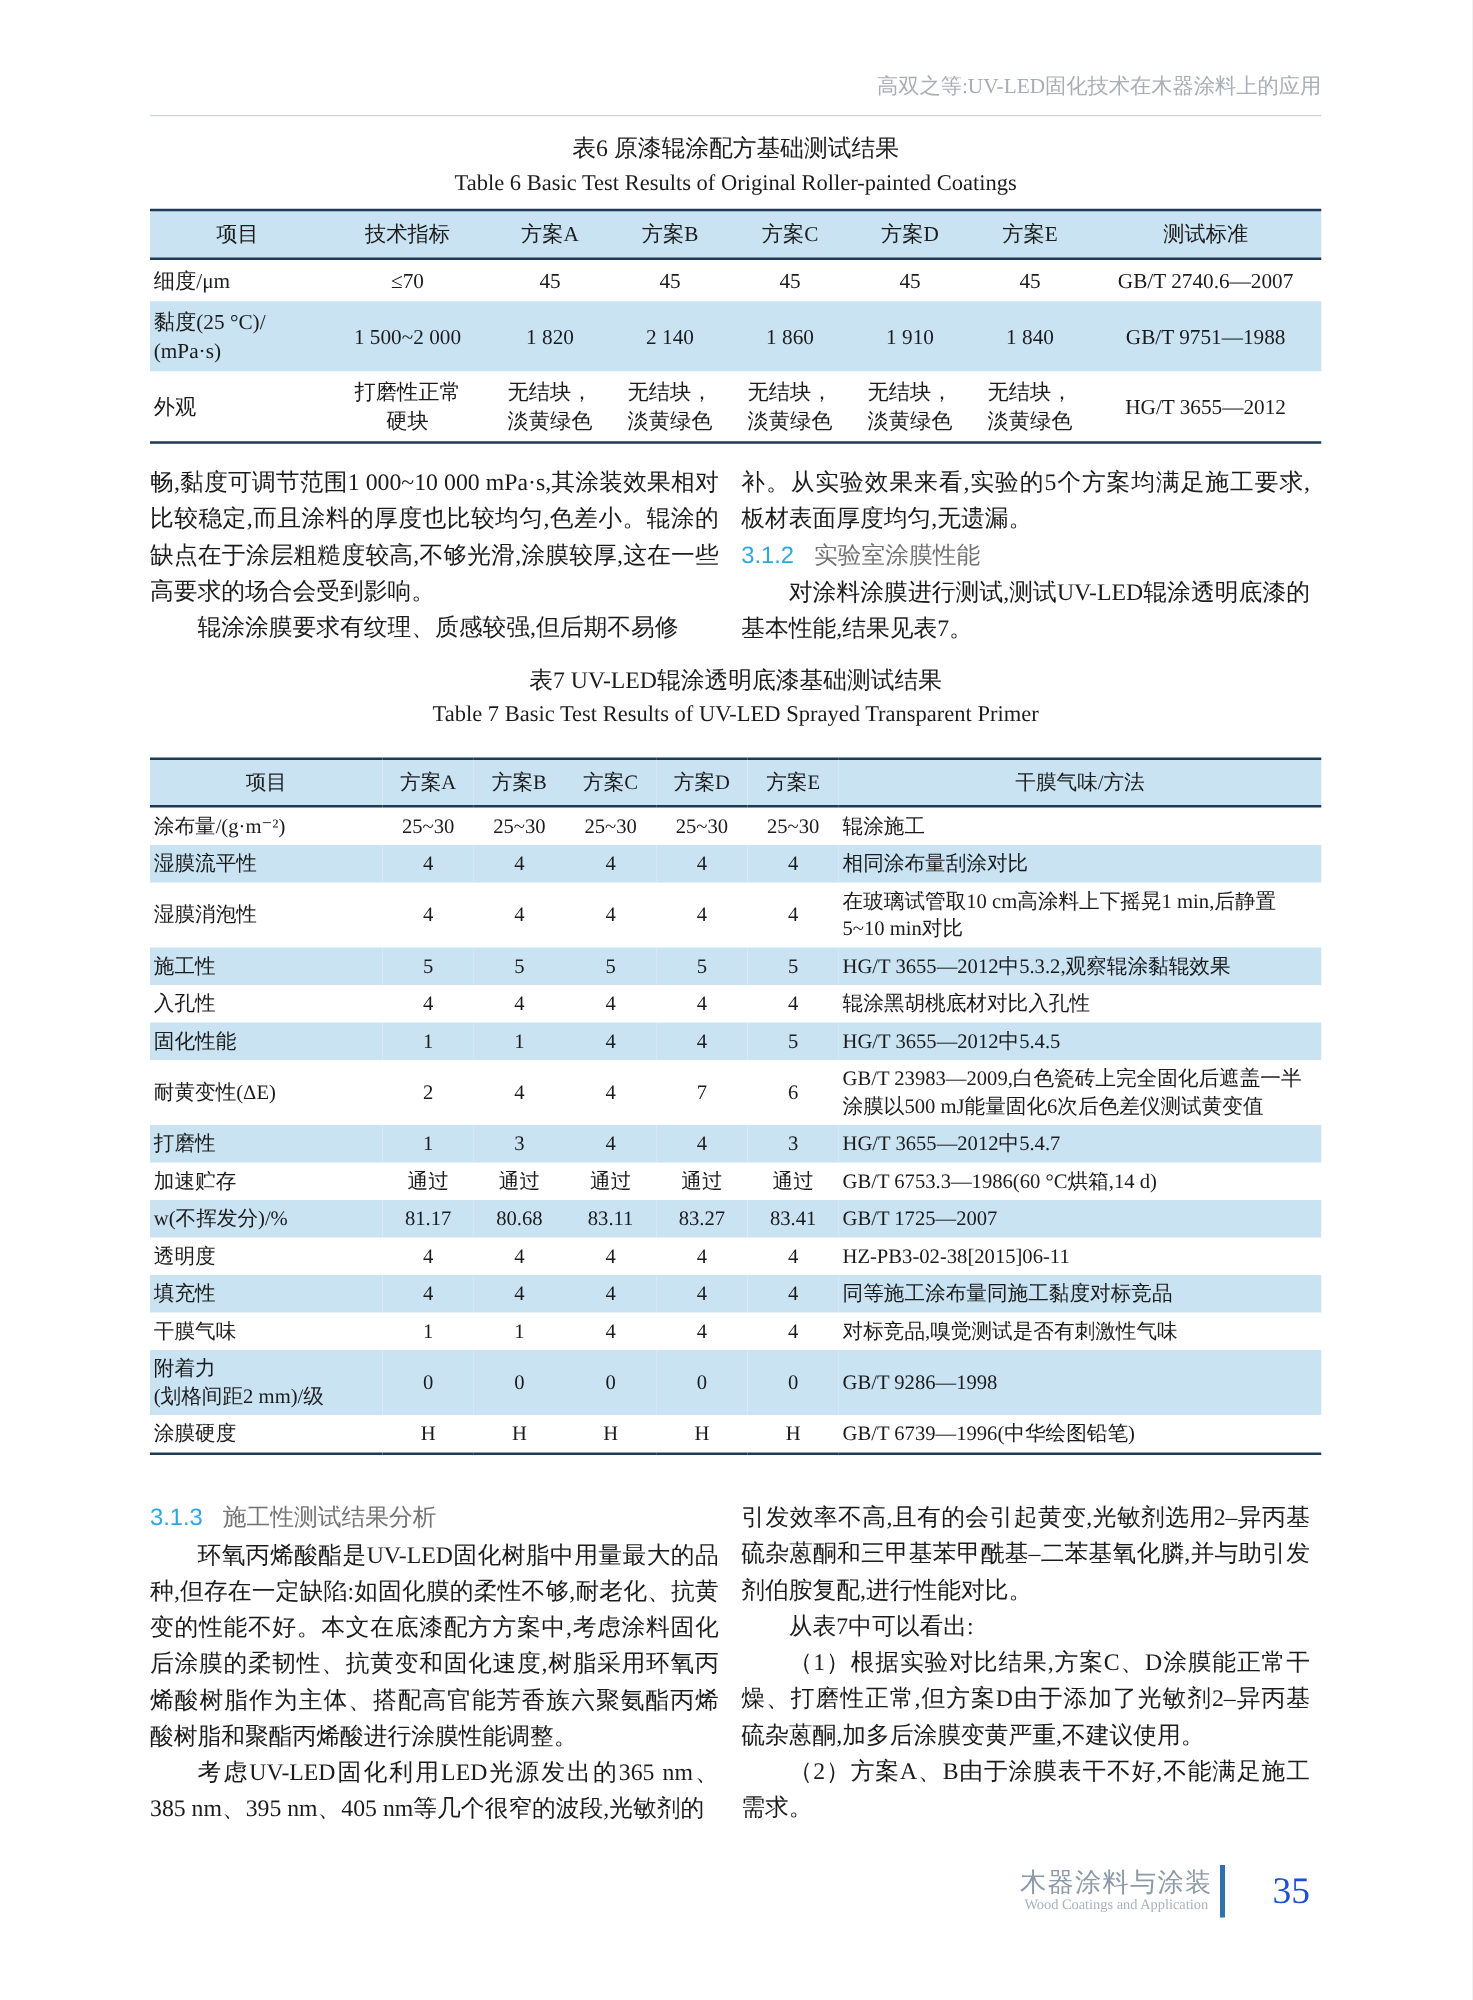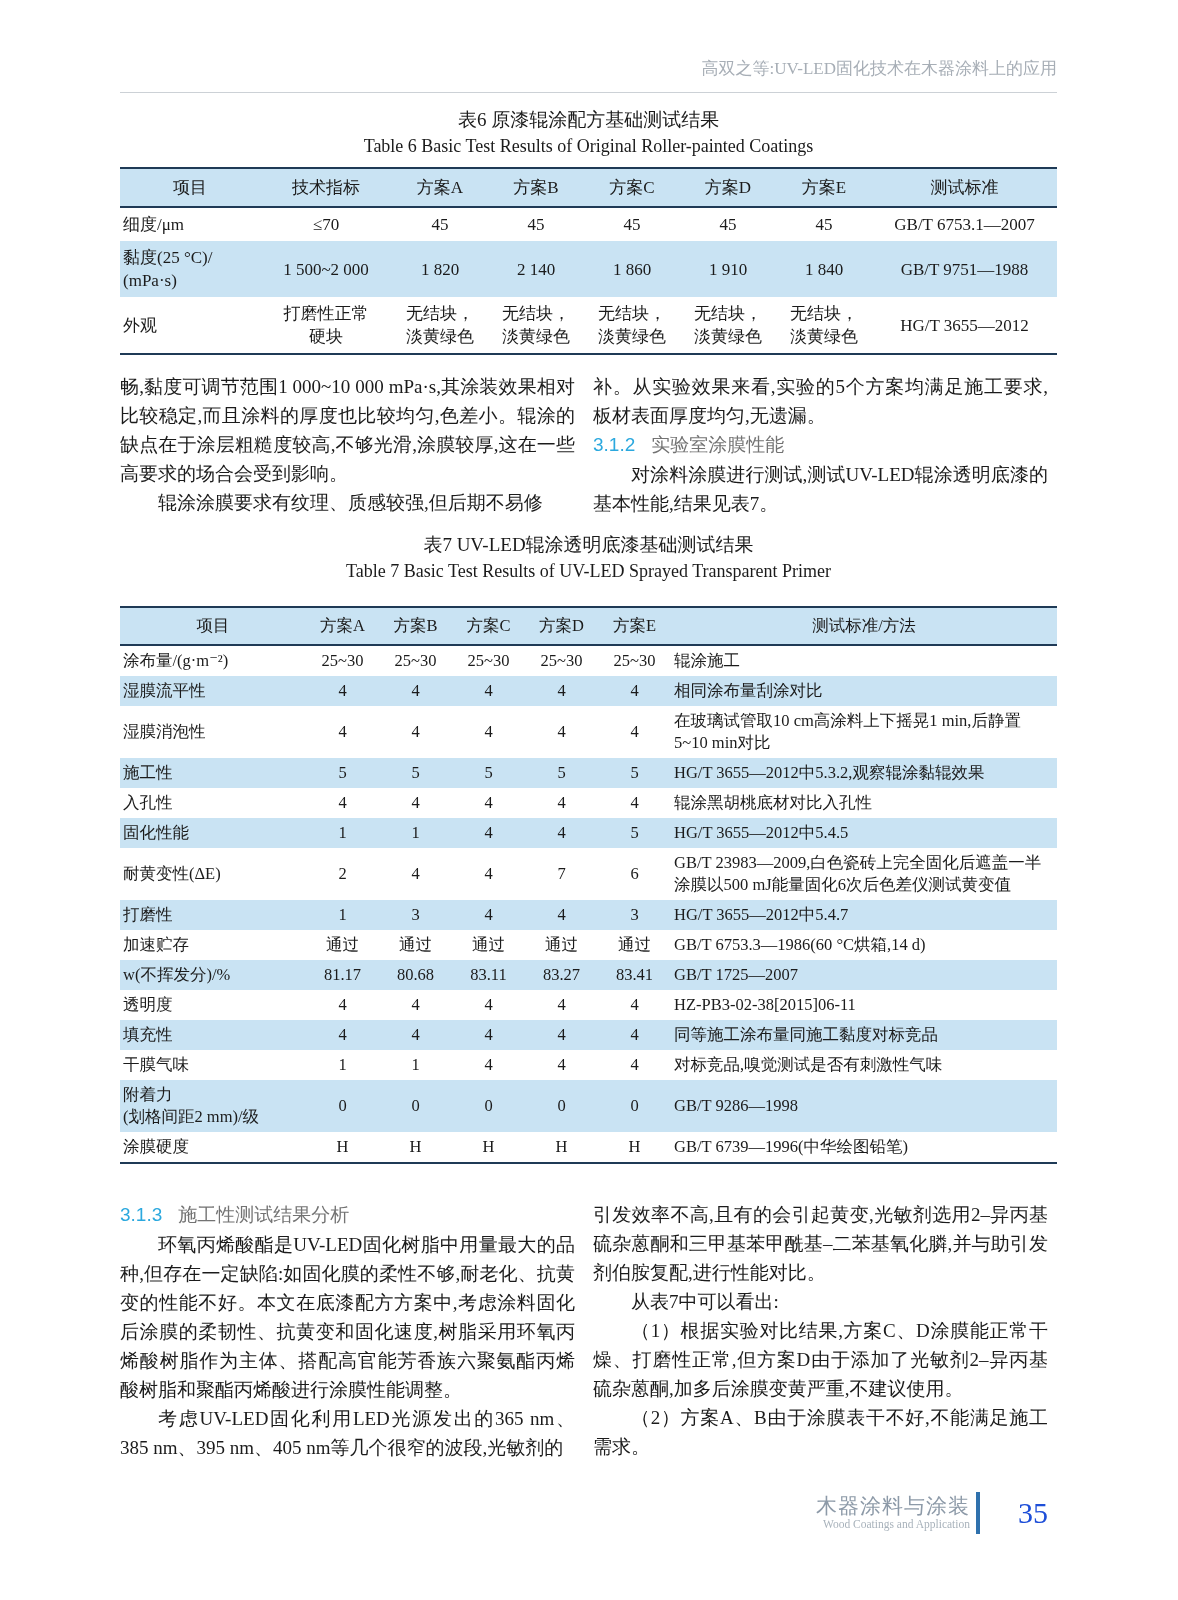--- a/index.html
+++ b/index.html
@@ -48,21 +48,21 @@
 
   .tbl-note{
     color:#2ba8de;font-size:16px;line-height:22px;margin:7px 0 0 36px;
   }
   .sec313{margin-top:36px;}
 
   .page-footer{
     position:absolute;right:130px;top:1492px;
     display:flex;align-items:center;
   }
-  .footer-names{text-align:right;line-height:1.1;}
+  .footer-names{text-align:center;line-height:1.1;}
   .footer-zh{color:#8d9aa8;font-size:21px;letter-spacing:1px;}
   .footer-en{color:#a8b2bb;font-size:11.5px;font-family:"Liberation Serif",serif;}
   .footer-bar{width:4px;height:42px;background:#2f71ad;margin:0 8px 0 6px;}
   .footer-page{color:#1d4ed8;font-size:30px;margin-left:30px;}
 </style>
 </head>
 <body>
 
 <div class="page">
   <div class="content">
@@ -101,21 +101,21 @@
       </thead>
       <tbody>
           <tr>
             <td class="left">细度/μm</td>
             <td>≤70</td>
             <td>45</td>
             <td>45</td>
             <td>45</td>
             <td>45</td>
             <td>45</td>
-            <td>GB/T 6753.1—2007</td>
+            <td>GB/T 2740.6—2007</td>
           </tr>
           <tr class="stripe">
             <td class="left">黏度(25 °C)/
 (mPa·s)</td>
             <td>1 500~2 000</td>
             <td>1 820</td>
             <td>2 140</td>
             <td>1 860</td>
             <td>1 910</td>
             <td>1 840</td>
@@ -170,21 +170,21 @@
           <col>
       </colgroup>
       <thead>
         <tr>
             <th>项目</th>
             <th>方案A</th>
             <th>方案B</th>
             <th>方案C</th>
             <th>方案D</th>
             <th>方案E</th>
-            <th>测试标准/方法</th>
+            <th>干膜气味/方法</th>
           </tr>
       </thead>
       <tbody>
           <tr>
             <td class="left">涂布量/(g·m⁻²)</td>
             <td>25~30</td>
             <td>25~30</td>
             <td>25~30</td>
             <td>25~30</td>
             <td>25~30</td>

